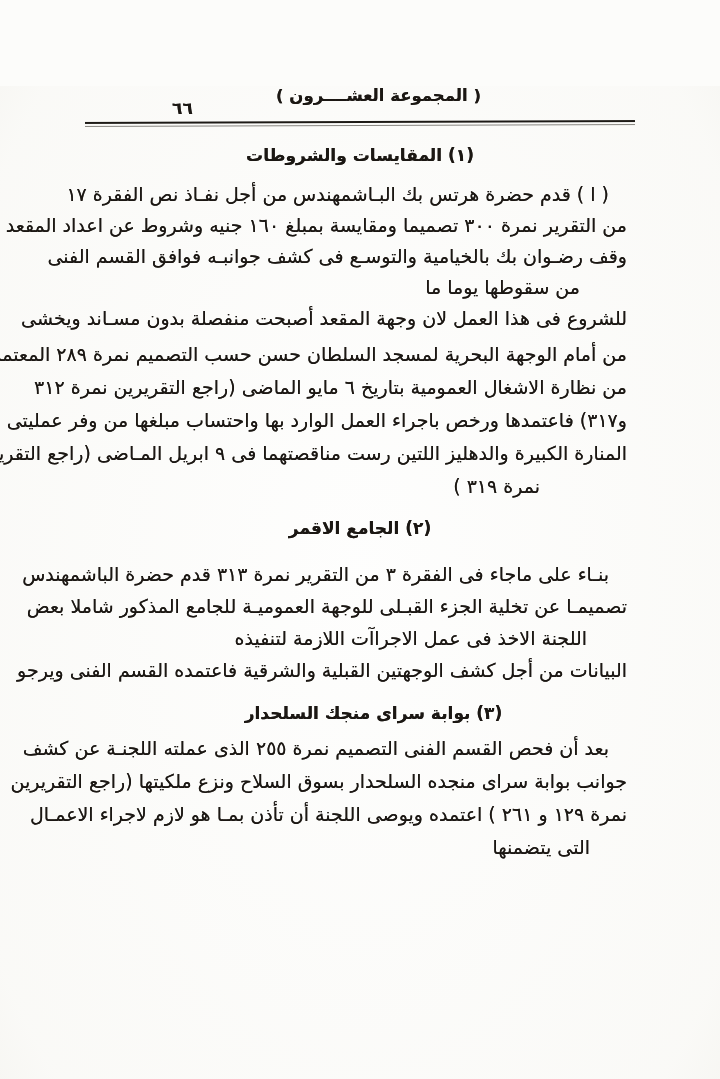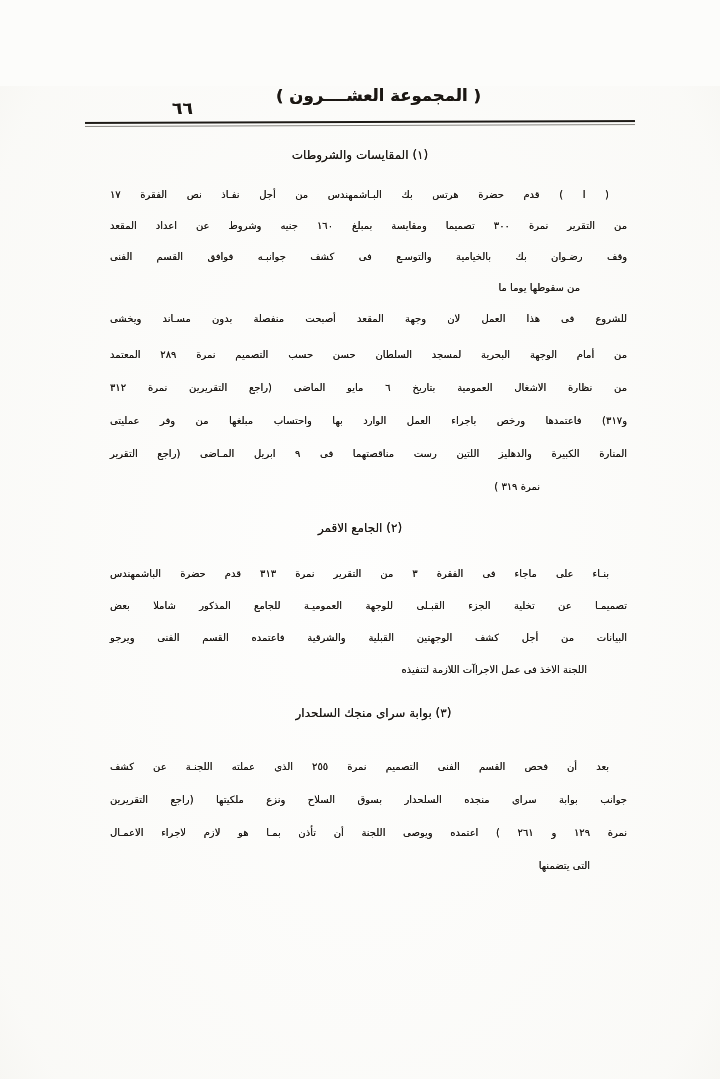--- a/index.html
+++ b/index.html
@@ -60,41 +60,41 @@
   }
   .header-rule .thin {
     border-top: 1px solid rgba(40,36,30,0.55);
     margin-top: 1.5px;
     filter: blur(0.3px);
   }
   
   .sec-h {
     direction: rtl;
     text-align: center;
-    font-size: 12px;
-    font-weight: normal;
+    font-size: 17px;
+    font-weight: bold;
     line-height: 26px;
     text-shadow: 0 0 0.6px rgba(25,20,15,.85);
     white-space: nowrap;
   }
   .sec-h.h1 { margin-top: 16px; }
   .sec-h.h2 { margin-top: 12px; }
   .sec-h.h3 { margin-top: 14px; margin-left: 27px; }
   
   .para {
     direction: rtl;
     margin-right: 93px;
     margin-left: 110px;
-    font-size: 10px;
+    font-size: 19px;
     text-shadow: 0 0 0.55px rgba(28,23,17,.8);
   }
   .p1 { margin-top: 11px; line-height: 31px; }
   .p2 { margin-top: 4px;  line-height: 33px; }
   .p3 { margin-top: 17px;  line-height: 32px; }
-  .p4 { margin-top: 24px;  line-height: 33px; }
+  .p4 { margin-top: 6px;  line-height: 33px; }
   .bl {
     text-align: justify;
     text-align-last: justify;
     white-space: nowrap; 
     overflow: visible;
   }
   .bl.first  { padding-right: 18px; }
   .bl.end    { text-align-last: right; white-space: normal; }
   .off-47 { padding-right: 47px; }
   .off-87 { padding-right: 87px; }
@@ -132,22 +132,22 @@
     <div class="bl">و٣١٧) فاعتمدها ورخص باجراء العمل الوارد بها واحتساب مبلغها من وفر عمليتى</div>
     <div class="bl">المنارة الكبيرة والدهليز اللتين رست مناقصتهما فى ٩ ابريل المـاضى (راجع التقرير</div>
     <div class="bl end off-87">نمرة ٣١٩ )</div>
   </div>
 
   <div class="sec-h h2">(٢) الجامع الاقمر</div>
 
   <div class="para p3">
     <div class="bl first">بنـاء على ماجاء فى الفقرة ٣ من التقرير نمرة ٣١٣ قدم حضرة الباشمهندس</div>
     <div class="bl">تصميمـا عن تخلية الجزء القبـلى للوجهة العموميـة للجامع المذكور شاملا بعض</div>
+    <div class="bl end off-40">اللجنة الاخذ فى عمل الاجراآت اللازمة لتنفيذه</div>
     <div class="bl">البيانات من أجل كشف الوجهتين القبلية والشرقية فاعتمده القسم الفنى ويرجو</div>
-    <div class="bl end off-40">اللجنة الاخذ فى عمل الاجراآت اللازمة لتنفيذه</div>
   </div>
 
   <div class="sec-h h3">(٣) بوابة سراى منجك السلحدار</div>
 
   <div class="para p4">
     <div class="bl first">بعد أن فحص القسم الفنى التصميم نمرة ٢٥٥ الذى عملته اللجنـة عن كشف</div>
     <div class="bl">جوانب بوابة سراى منجده السلحدار بسوق السلاح ونزع ملكيتها (راجع التقريرين</div>
     <div class="bl">نمرة ١٢٩ و ٢٦١ ) اعتمده ويوصى اللجنة أن تأذن بمـا هو لازم لاجراء الاعمـال</div>
     <div class="bl end off-37">التى يتضمنها</div>
   </div>

